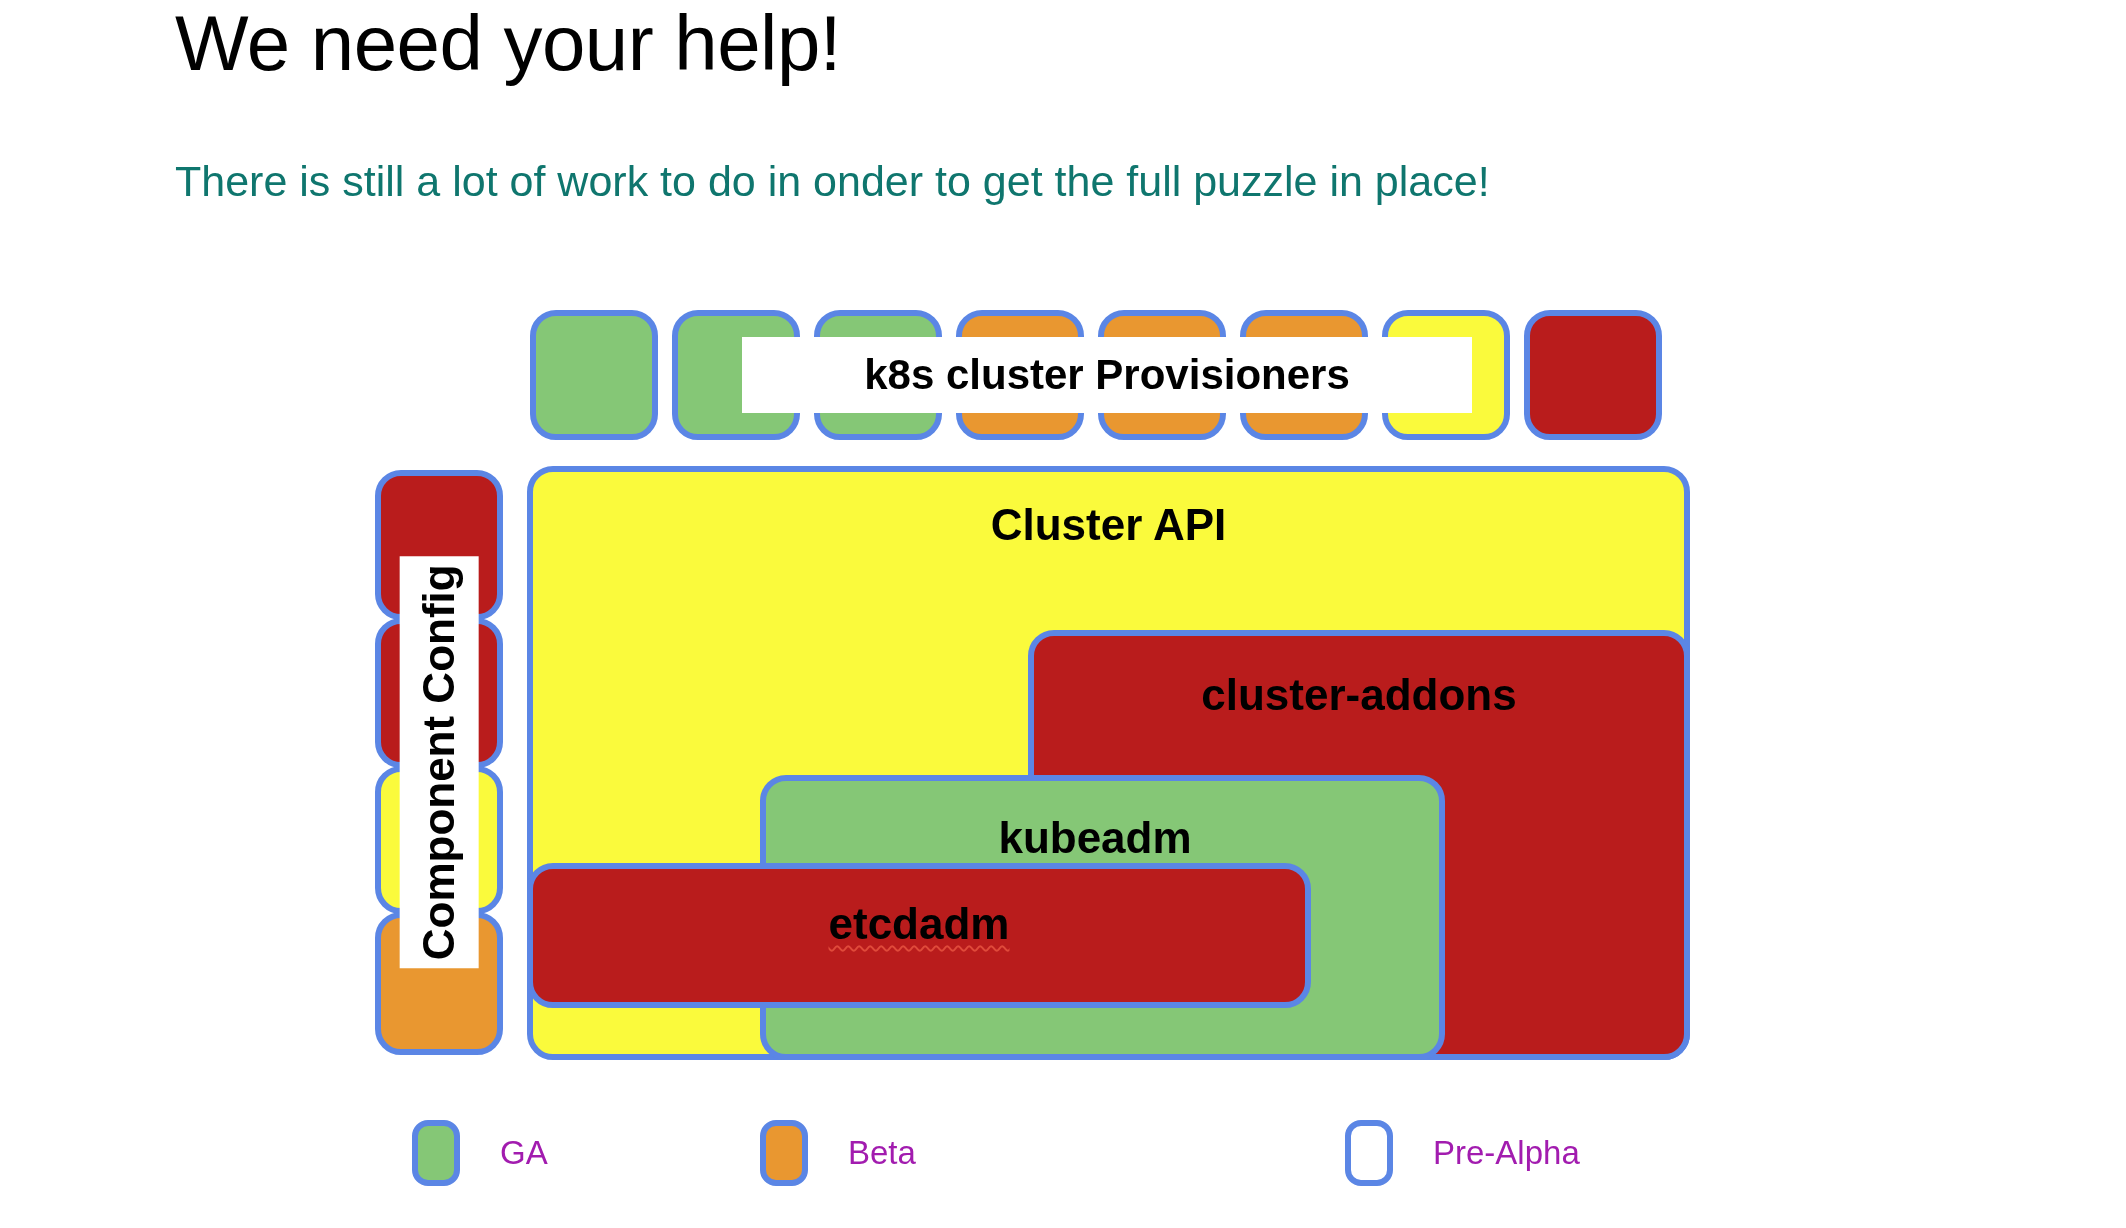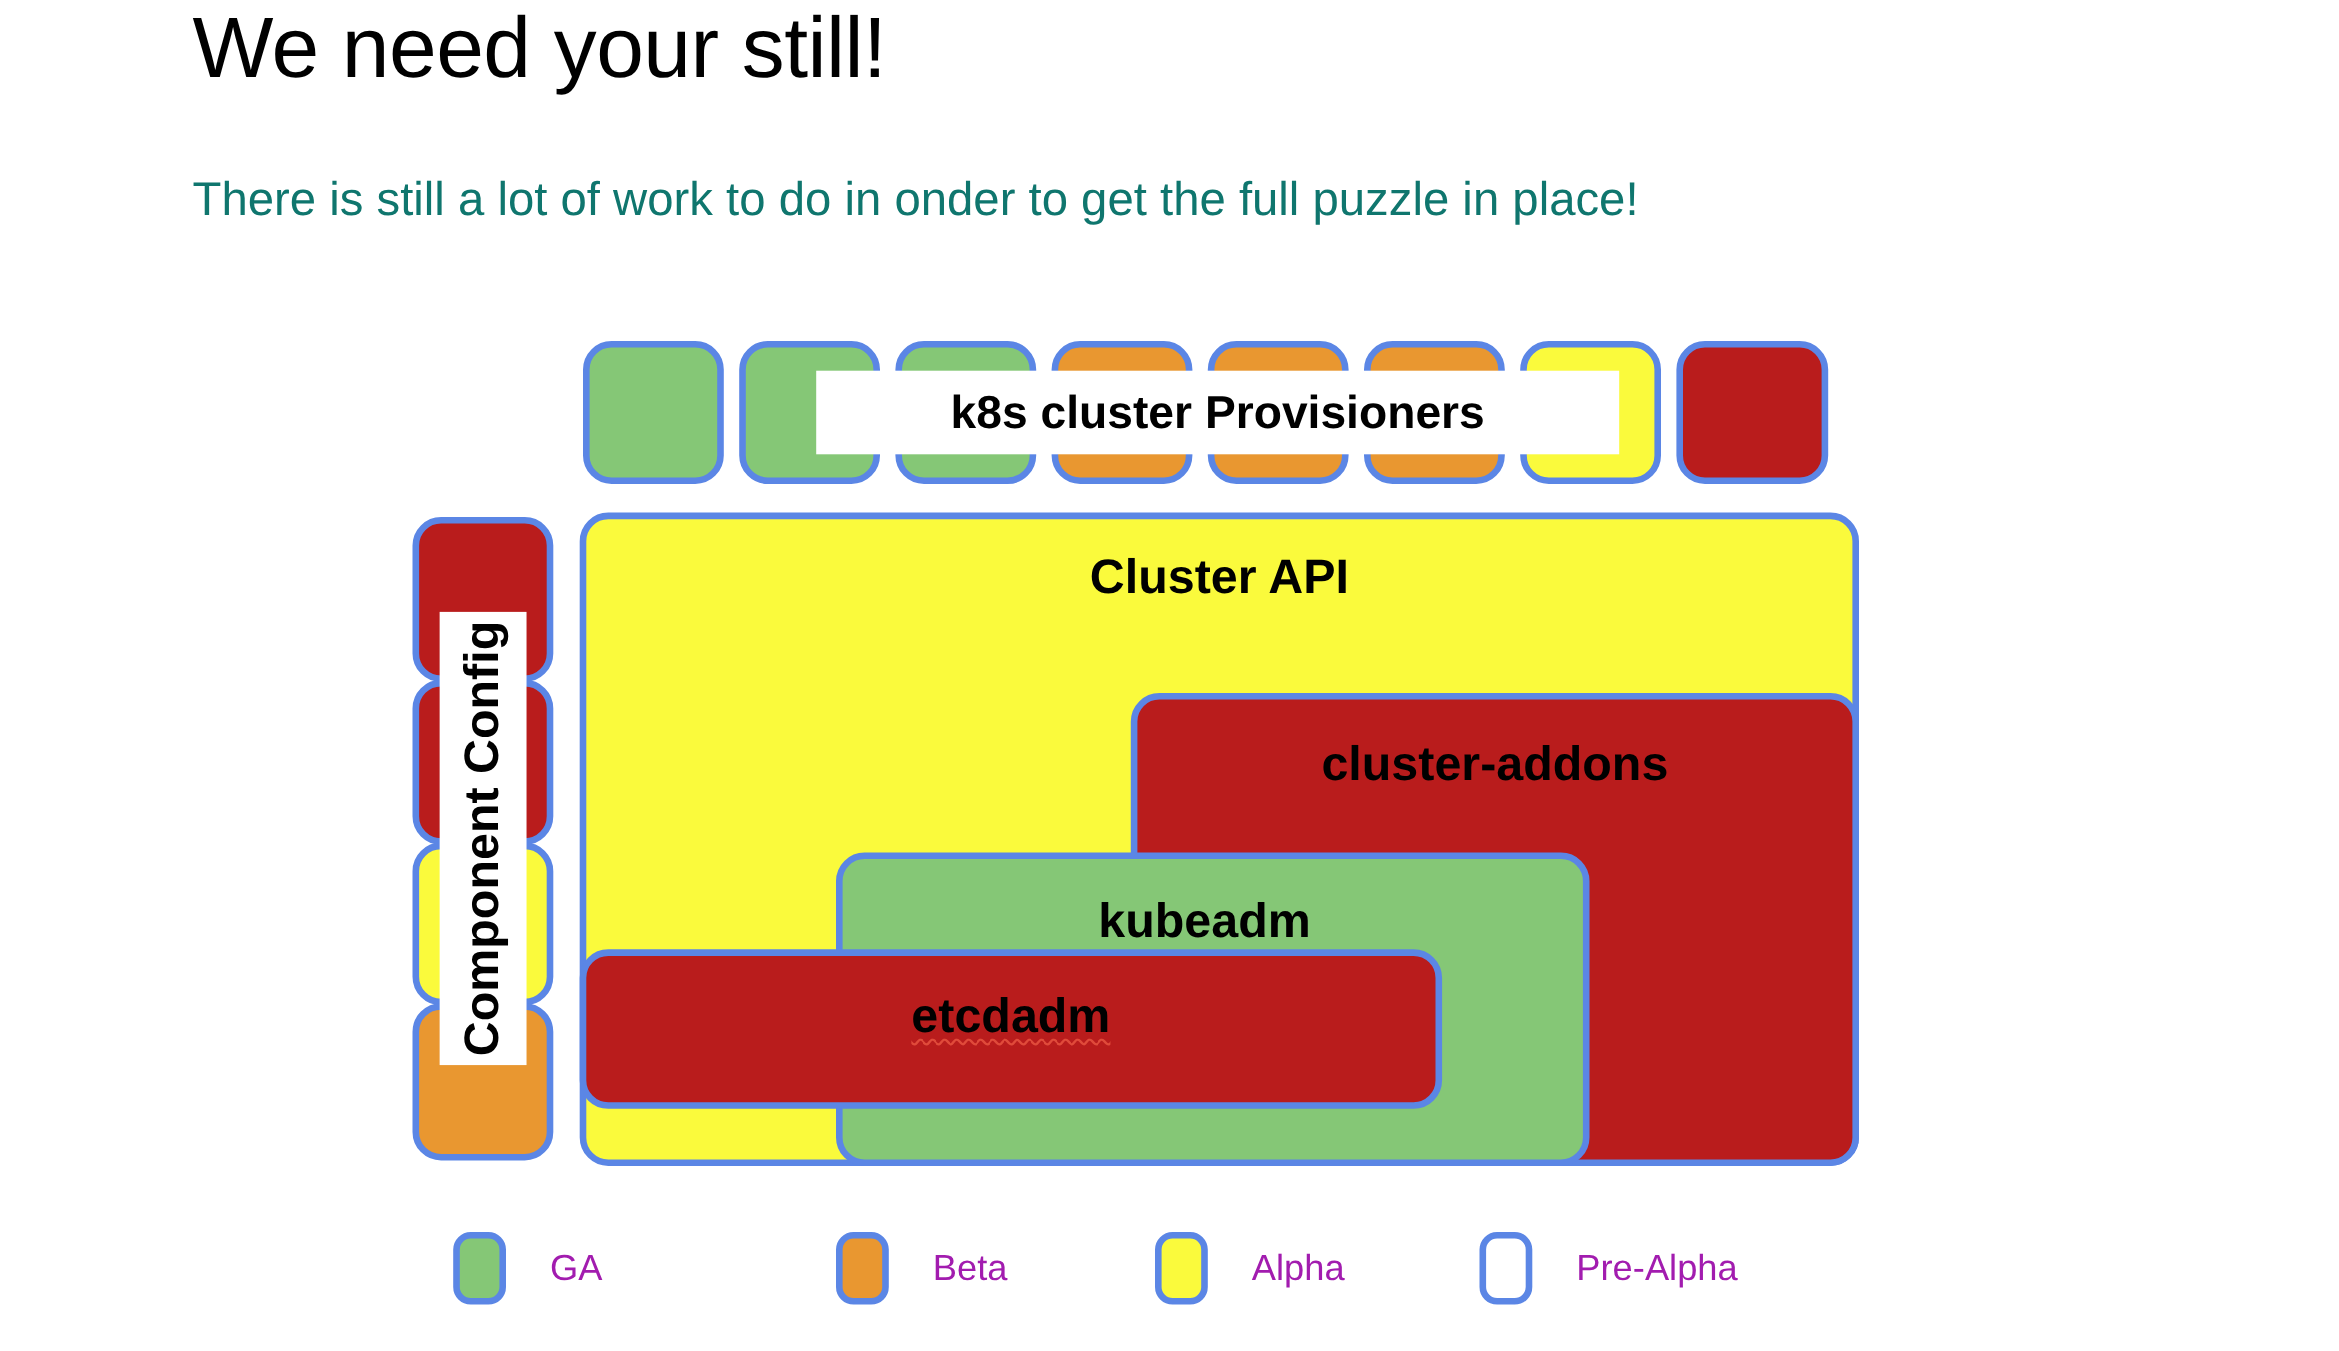--- a/index.html
+++ b/index.html
@@ -123,21 +123,21 @@
   .legend-text{
     margin-left:40px;
     font-size:33px;color:#a21caf;white-space:nowrap;
   }
 </style>
 </head>
 <body>
 
 <div class="slide">
 
-  <div id="page-title">We need your still!</div>
+  <div id="page-title">We need your help!</div>
 
   <div id="page-subtitle">There is still a lot of work to do in onder to get the full puzzle in place!</div>
 
   <div id="provisioner-row">
     <div class="node ga   prov-box" style="left:530px;width:128px;"></div>
     <div class="node ga   prov-box" style="left:672px;width:128px;"></div>
     <div class="node ga   prov-box" style="left:814px;width:128px;"></div>
     <div class="node beta prov-box" style="left:956px;width:128px;"></div>
     <div class="node beta prov-box" style="left:1098px;width:128px;"></div>
     <div class="node beta prov-box" style="left:1240px;width:128px;"></div>
@@ -179,24 +179,20 @@
     <div class="legend-item" style="left:412px;">
       <div class="legend-swatch ga"></div>
       <div class="legend-text">GA</div>
     </div>
 
     <div class="legend-item" style="left:760px;">
       <div class="legend-swatch beta"></div>
       <div class="legend-text">Beta</div>
     </div>
 
-    <div class="legend-item" style="left:1050px;">
-      <div class="legend-swatch alpha"></div>
-      <div class="legend-text">Alpha</div>
-    </div>
 
     <div class="legend-item" style="left:1345px;justify-content:flex-end;">
       <div class="legend-swatch pre"></div>
       <div class="legend-text">Pre-Alpha</div>
     </div>
 
   </div>
 
 </div>
 

